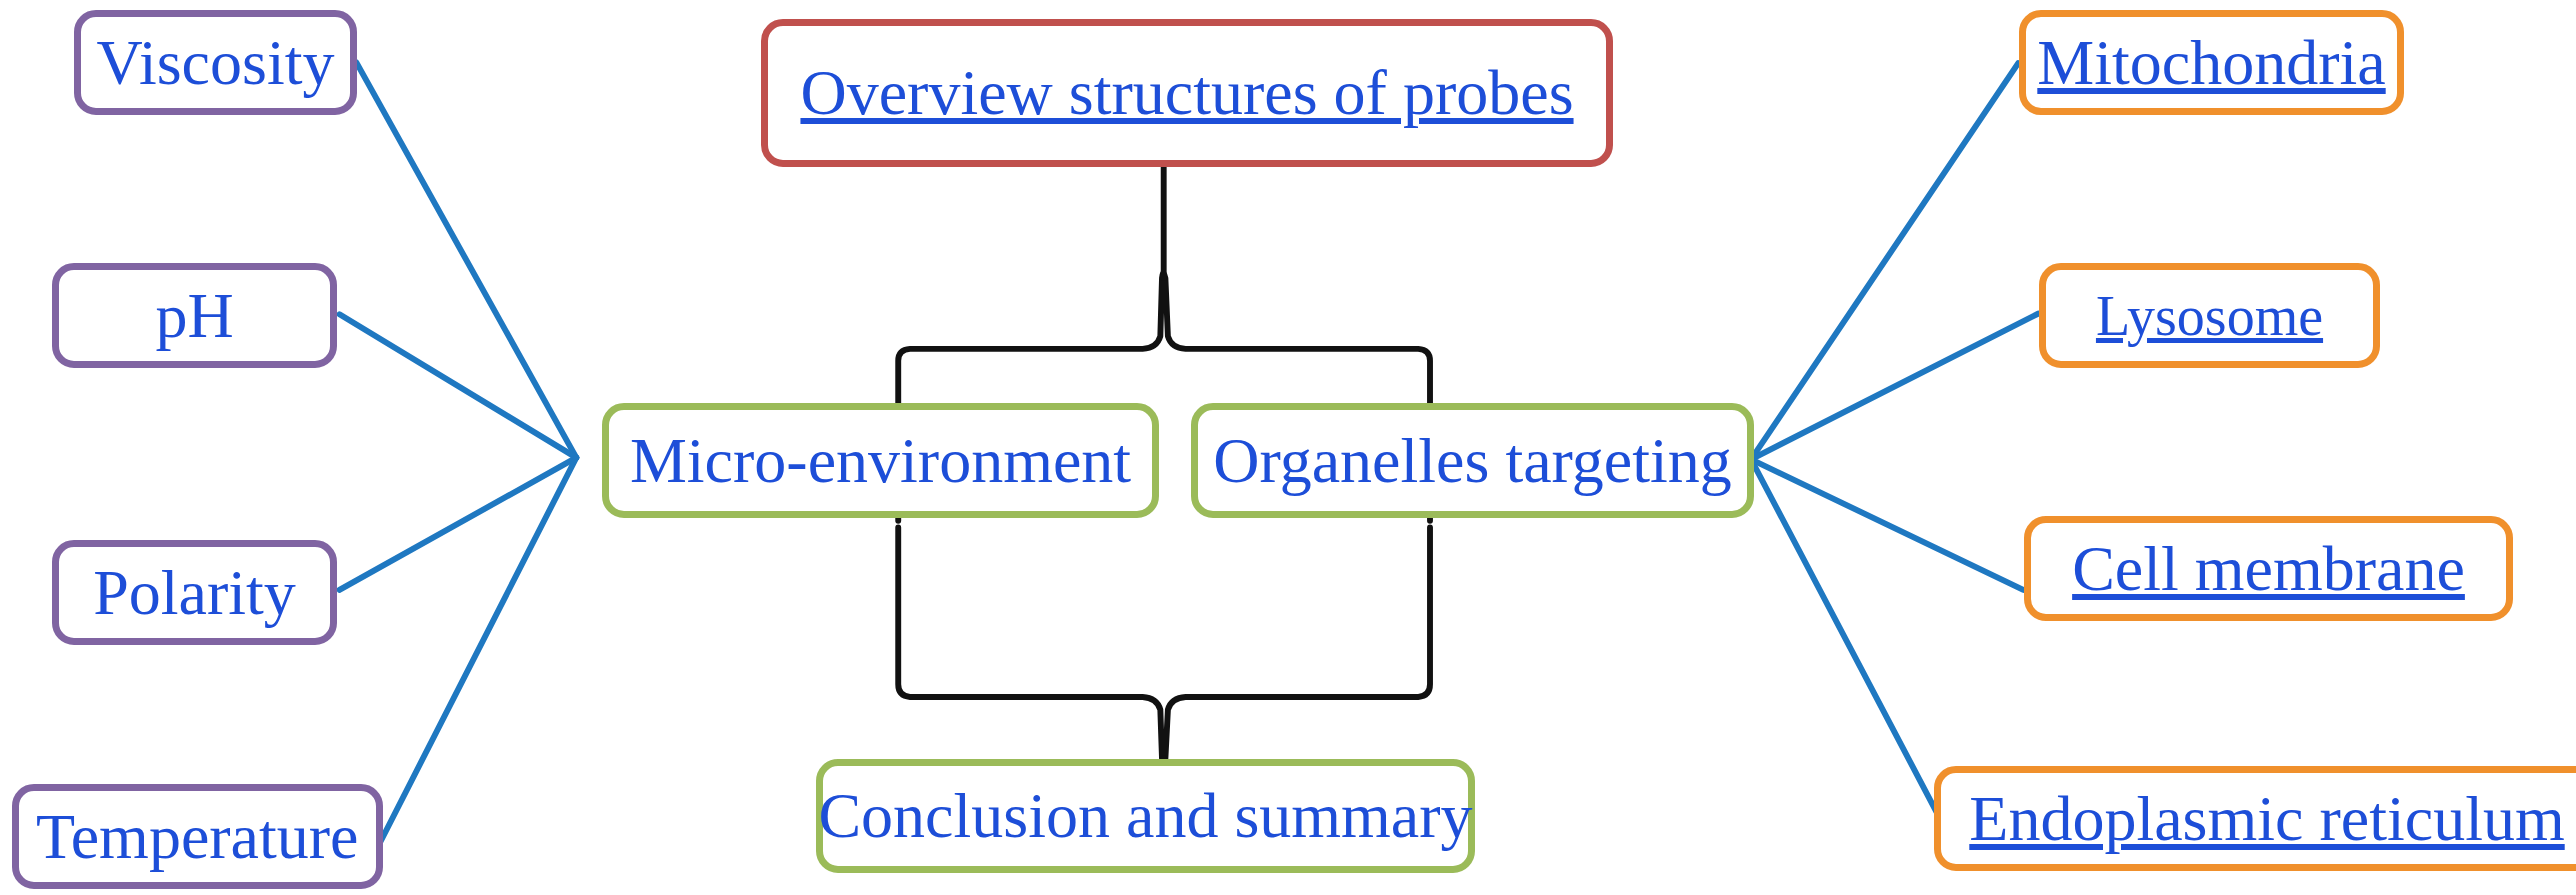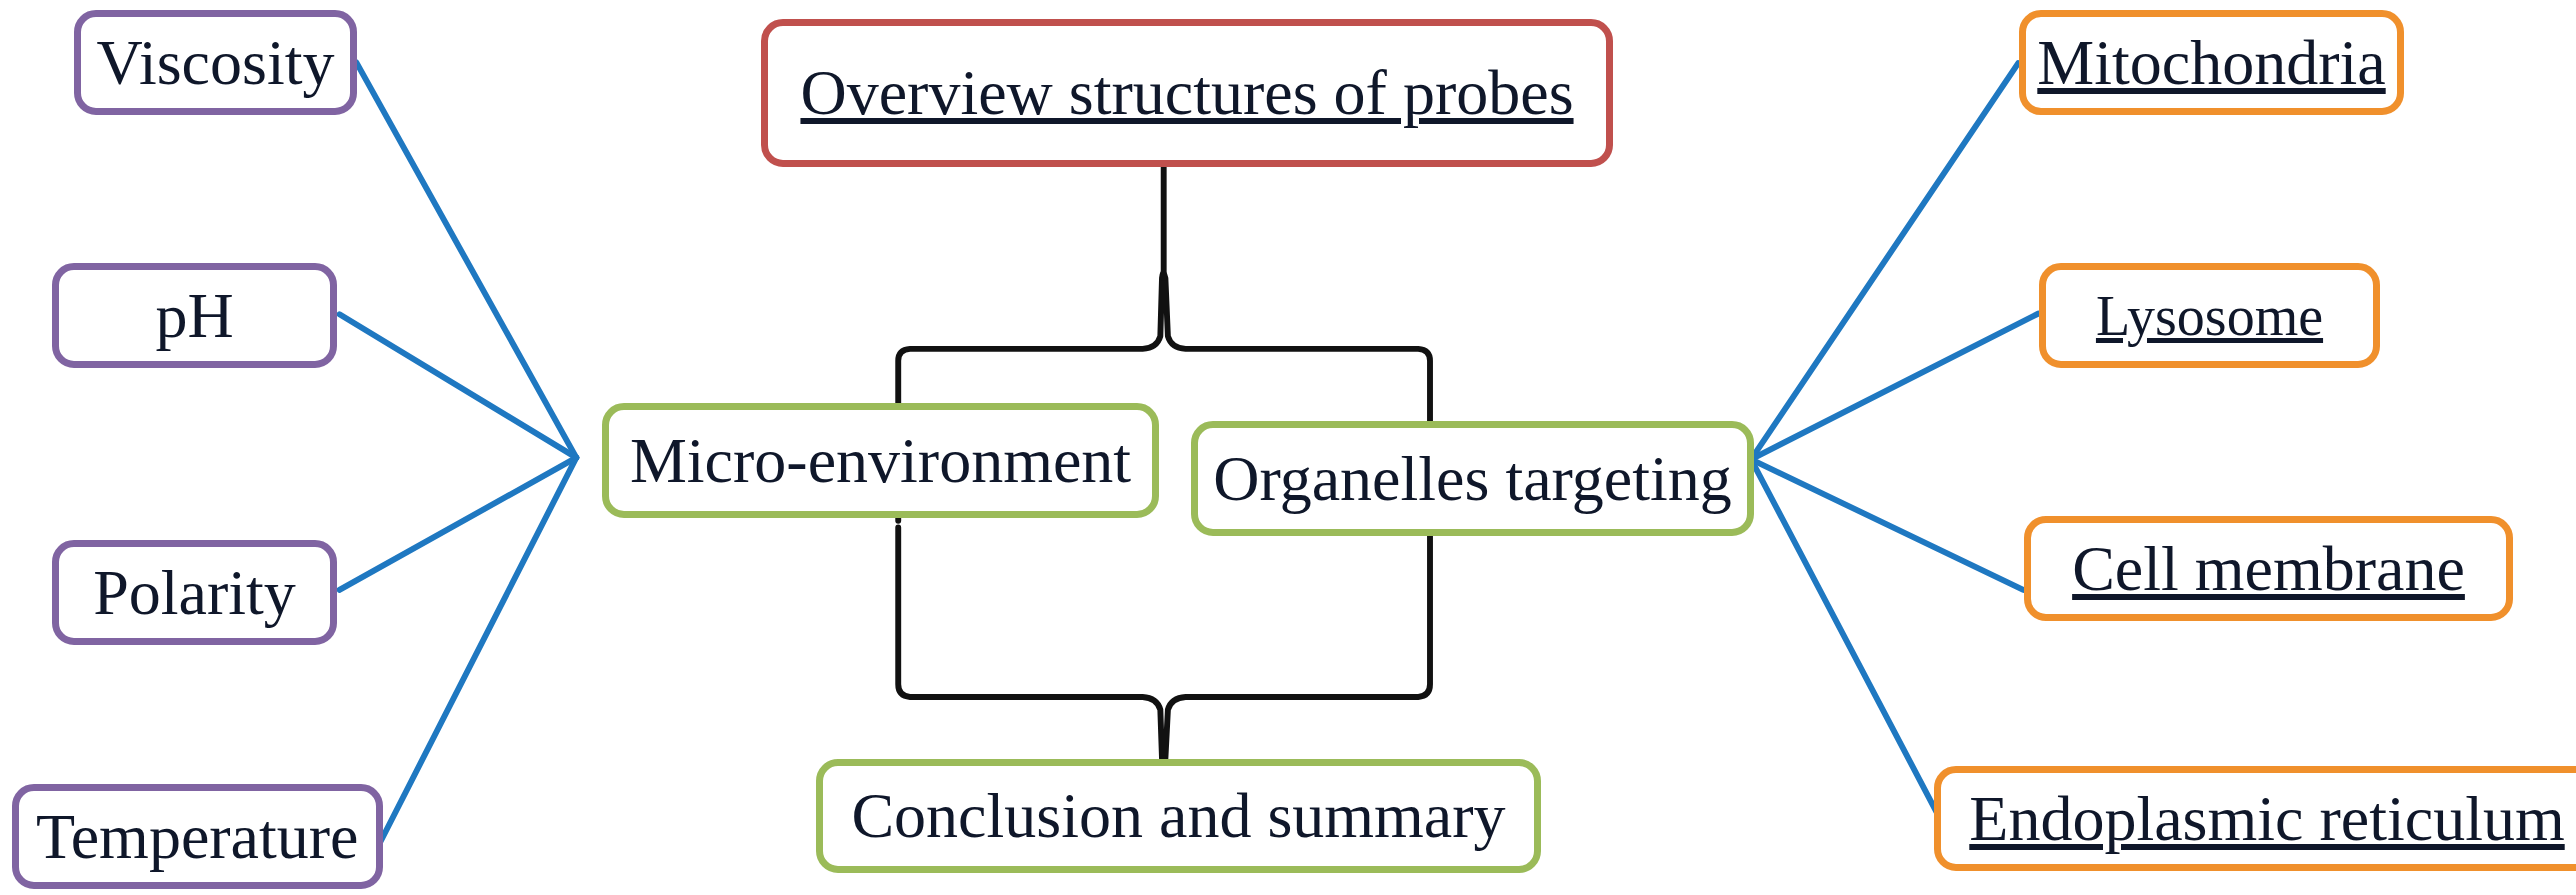--- a/index.html
+++ b/index.html
@@ -26,21 +26,21 @@
   .node {
     position: absolute;
     box-sizing: border-box;
     background: #ffffff;
     border-style: solid;
     border-width: 7.6px;
     border-radius: 22px;
     display: flex;
     align-items: center;
     justify-content: center;
-    color: #0f172a;
+    color: #1d4ed8;
     line-height: 1;
     white-space: nowrap;
     z-index: 3;
   }
   .node .label {
     display: block;
     padding: 0 8.4px;
     font-weight: 400;
   }
   
@@ -118,25 +118,25 @@
   </div>
 
   <div class="node n-micro" style="left:11.8px; top:784px; width:371px; height:105px; font-size:64px;">
     <span class="label">Temperature</span>
   </div>
 
   <div class="node n-center" style="left:582px; top:403px; width:557px; height:115px; font-size:64px;margin-left:20px;">
     <span class="label">Micro-environment</span>
   </div>
 
-  <div class="node n-center" style="left:1191px; top:421px; width:563px; height:115px; font-size:64px;">
+  <div class="node n-center" style="left:1191px; top:403px; width:563px; height:115px; font-size:64px;">
     <span class="label">Organelles targeting</span>
   </div>
 
-  <div class="node n-center" style="left:816px; top:759px; width:725px; height:114px; font-size:64px;">
+  <div class="node n-center" style="left:816px; top:759px; width:659px; height:114px; font-size:64px;">
     <span class="label">Conclusion and summary</span>
   </div>
 
   <div class="node n-organ" style="left:2019px; top:10px; width:385px; height:105px; font-size:64px;">
     <span class="label">Mitochondria</span>
   </div>
 
   <div class="node n-organ" style="left:2039px; top:263px; width:341px; height:105px; font-size:56px;">
     <span class="label">Lysosome</span>
   </div>

